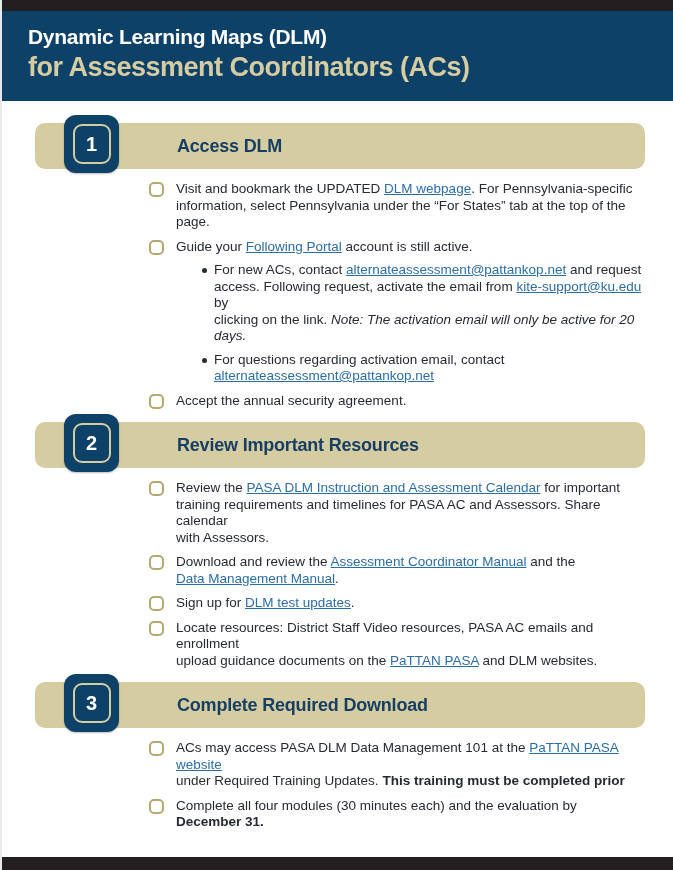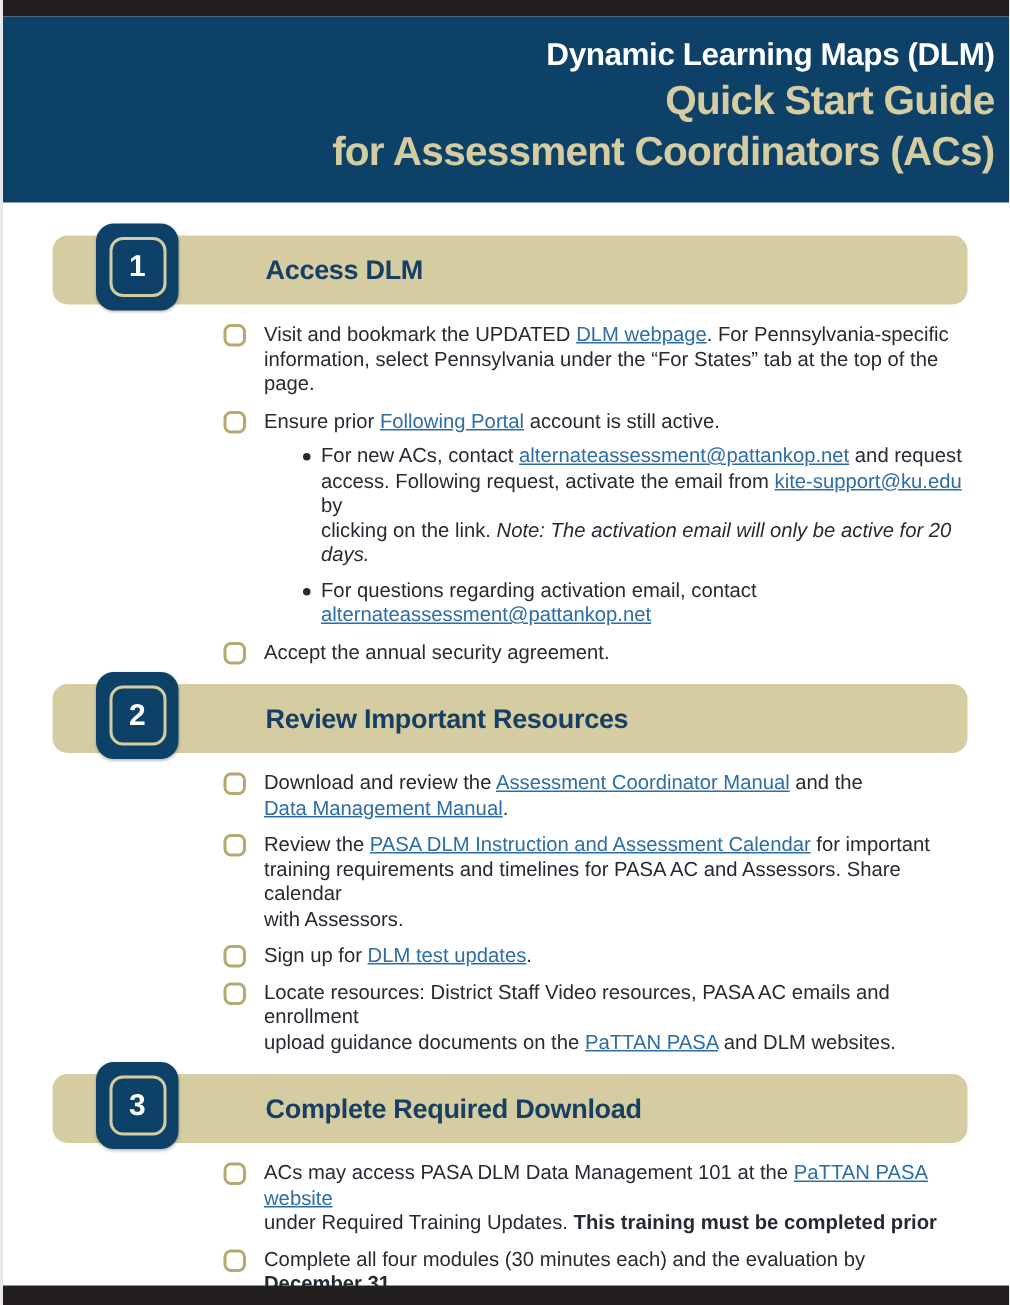--- a/index.html
+++ b/index.html
@@ -16,22 +16,22 @@
   body{background:#fff;}
   .page{
     width:673px;height:870px;position:relative;overflow:hidden;
     background:#fff;font-family:"Liberation Sans",sans-serif;
     border-left:2px solid #e9e9e9;
   }
   .top-bar{height:11px;background:var(--black-bar);}
   .bottom-bar{position:absolute;left:0;bottom:0;width:100%;height:13px;background:var(--black-bar);}
   .header{
     background:var(--navy);
-    padding:13px 10px 17px;
-    text-align:right;
+    padding:13px 26px 17px;
+    text-align:left;
   }
   .header .t1{
     color:#fff;font-weight:bold;font-size:21px;line-height:26px;letter-spacing:-0.3px;
   }
   .header .t2,.header .t3{
     color:var(--tan);font-weight:bold;font-size:27px;line-height:34px;letter-spacing:-0.5px;
   }
   .section{margin-top:22px;}
   .section + .section{margin-top:13px;}
   .section-bar{
@@ -85,42 +85,41 @@
     background:var(--text);margin:6px 7px 0 0;
   }
 </style>
 </head>
 <body>
 
 <div class="page">
   <div class="top-bar"></div>
   <div class="header">
     <div class="t1">Dynamic Learning Maps (DLM)</div>
-    <div class="t2">Quick Start Guide</div>
     <div class="t3">for Assessment Coordinators (ACs)</div>
   </div>
   <div>
       <section class="section">
         <div class="section-bar">
           <div class="badge">
             <div class="badge-inner">1</div>
           </div>
           <div class="section-title">Access DLM</div>
         </div>
         <div class="items">
           <div class="item">
             <div class="checkbox"></div>
             <div>
               <div class="item-text"><span>Visit and bookmark the UPDATED </span><a class="link" href="#">DLM webpage</a><span>. For Pennsylvania-specific</span><br><span>information, select Pennsylvania under the “For States” tab at the top of the page.</span></div>
             </div>
           </div>
           <div class="item">
             <div class="checkbox"></div>
             <div>
-              <div class="item-text"><span>Ensure prior </span><a class="link" href="#">Following Portal</a><span> account is still active.</span></div>
+              <div class="item-text"><span>Guide your </span><a class="link" href="#">Following Portal</a><span> account is still active.</span></div>
               <div class="bullets">
                 <div class="bullet">
                   <span class="dot"></span>
                   <div class="item-text"><span>For new ACs, contact </span><a class="link" href="#">alternateassessment@pattankop.net</a><span> and request</span><br><span>access. Following request, activate the email from </span><a class="link" href="#">kite-support@ku.edu</a><span> by</span><br><span>clicking on the link. </span><span class="i">Note: The activation email will only be active for 20 days.</span></div>
                 </div>
                 <div class="bullet">
                   <span class="dot"></span>
                   <div class="item-text"><span>For questions regarding activation email, contact</span><br><a class="link" href="#">alternateassessment@pattankop.net</a></div>
                 </div>
               </div>
@@ -138,27 +137,27 @@
         <div class="section-bar">
           <div class="badge">
             <div class="badge-inner">2</div>
           </div>
           <div class="section-title">Review Important Resources</div>
         </div>
         <div class="items">
           <div class="item">
             <div class="checkbox"></div>
             <div>
-              <div class="item-text"><span>Download and review the </span><a class="link" href="#">Assessment Coordinator Manual</a><span> and the</span><br><a class="link" href="#">Data Management Manual</a><span>.</span></div>
+              <div class="item-text"><span>Review the </span><a class="link" href="#">PASA DLM Instruction and Assessment Calendar</a><span> for important</span><br><span>training requirements and timelines for PASA AC and Assessors. Share calendar</span><br><span>with Assessors.</span></div>
             </div>
           </div>
           <div class="item">
             <div class="checkbox"></div>
             <div>
-              <div class="item-text"><span>Review the </span><a class="link" href="#">PASA DLM Instruction and Assessment Calendar</a><span> for important</span><br><span>training requirements and timelines for PASA AC and Assessors. Share calendar</span><br><span>with Assessors.</span></div>
+              <div class="item-text"><span>Download and review the </span><a class="link" href="#">Assessment Coordinator Manual</a><span> and the</span><br><a class="link" href="#">Data Management Manual</a><span>.</span></div>
             </div>
           </div>
           <div class="item">
             <div class="checkbox"></div>
             <div>
               <div class="item-text"><span>Sign up for </span><a class="link" href="#">DLM test updates</a><span>.</span></div>
             </div>
           </div>
           <div class="item">
             <div class="checkbox"></div>

